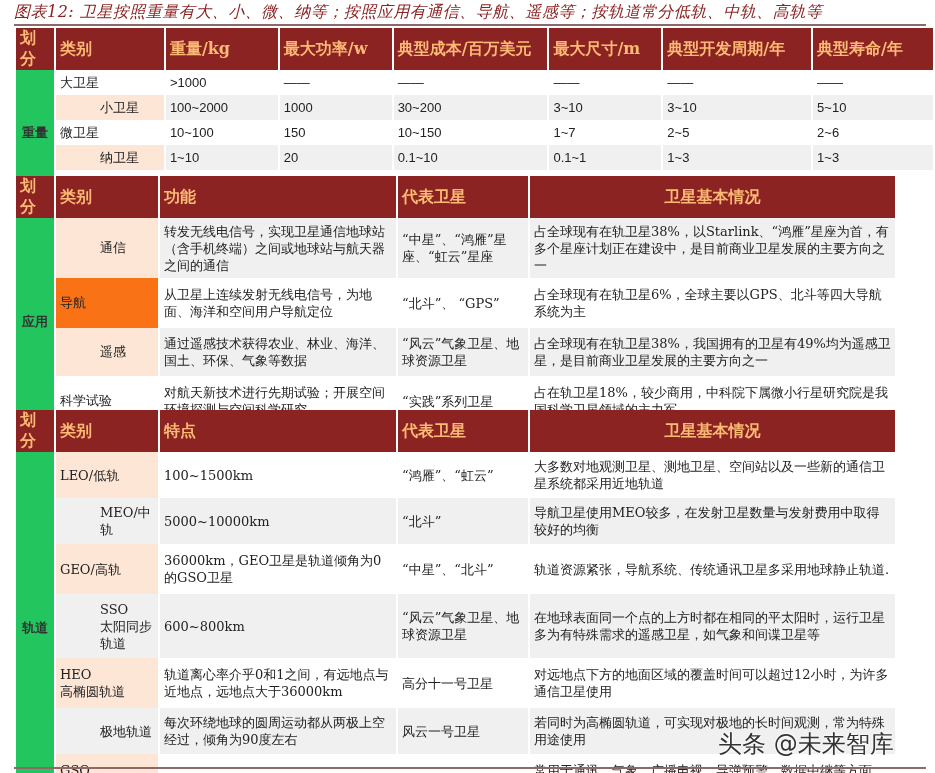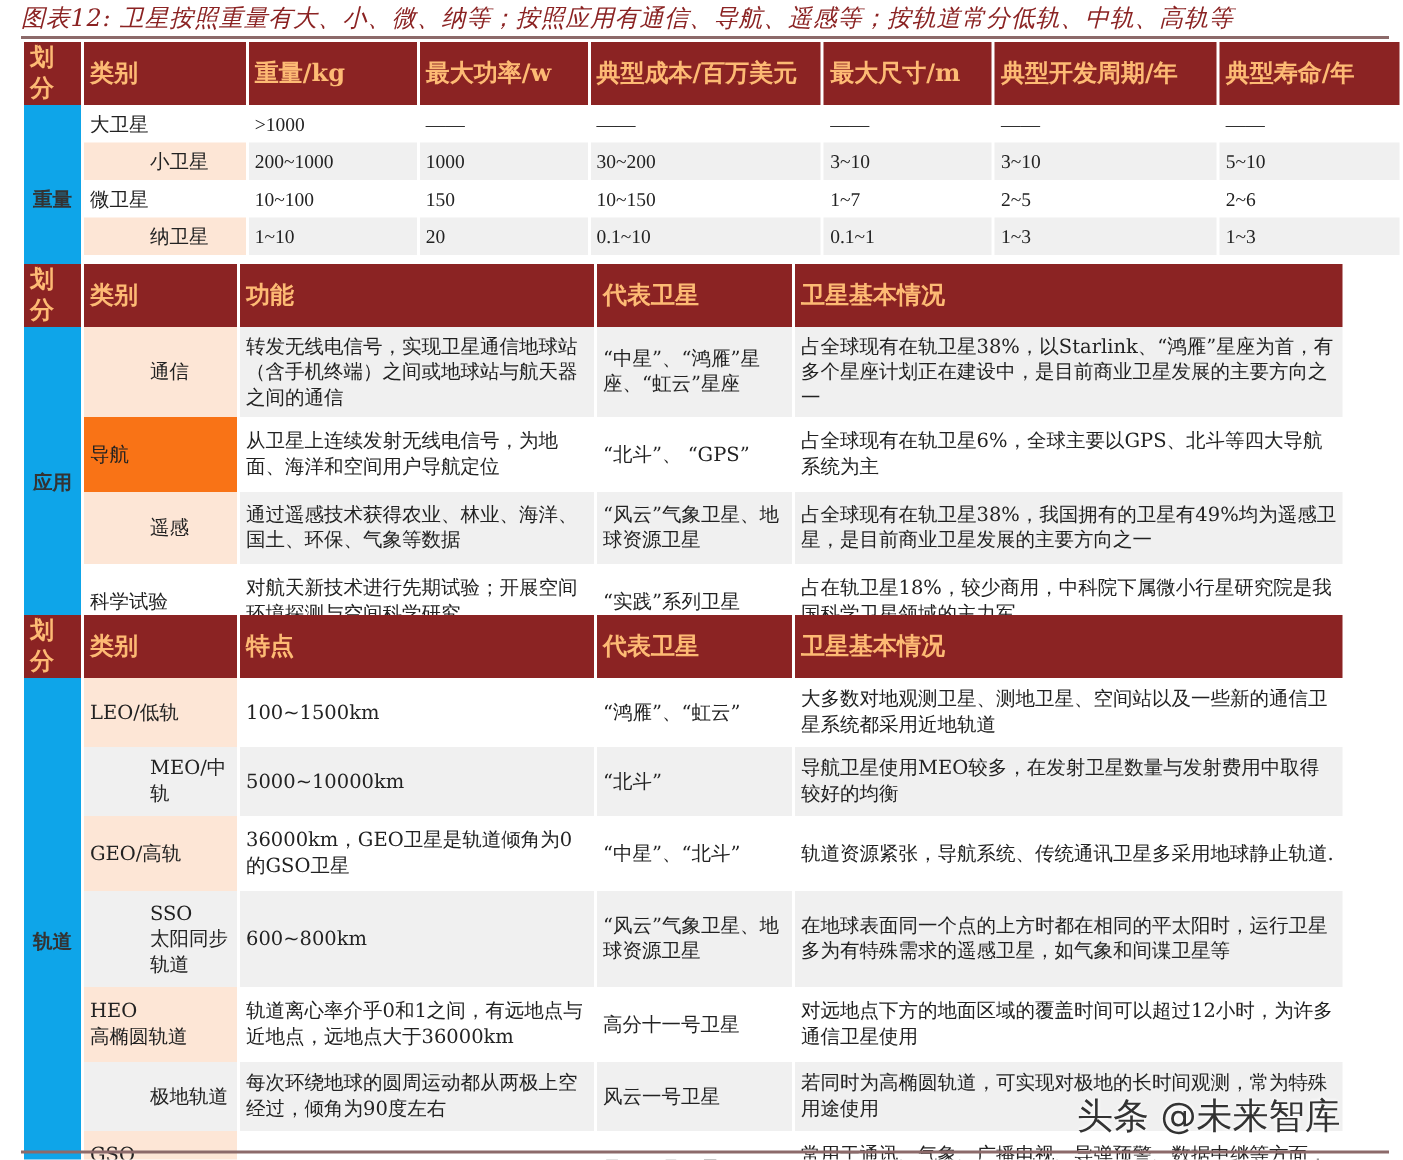--- a/index.html
+++ b/index.html
@@ -5,30 +5,30 @@
   html, body { margin:0; padding:0; background:#ffffff; }
   body { width:935px; height:773px; position:relative; overflow:hidden;
          font-family:"DejaVu Serif", "Liberation Serif", serif; color:#222; }
   .title { position:absolute; left:14px; top:2px; font-size:16px; color:#8b2323;
            font-style:italic; white-space:nowrap; letter-spacing:0.5px; }
   .topline { position:absolute; left:14px; top:24px; width:912px; height:2px; background:#8c6a6a; }
   .bottomline { position:absolute; left:14px; top:767px; width:912px; height:2px; background:#8c6a6a; }
   table { border-collapse:separate; border-spacing:2px 0; position:absolute; left:14px; }
   td, th { padding:0 4px; font-size:13px; vertical-align:middle; font-weight:normal; text-align:left; }
   th { background:#8b2323; color:#fdba74; height:21px; font-weight:bold; font-size:16px; }
-  th.c { }
-  .sect { background:#0ea5e9; text-align:center; font-weight:bold; color:#333; width:38px; padding:0; }
+  th.c { text-align:center; }
+  .sect { background:#22c55e; text-align:center; font-weight:bold; color:#333; width:38px; padding:0; }
   .cat { background:#fde6d6; }
   .odd td.g { background:#f0f0f0; }
   .even td.g { background:#ffffff; }
   .odd td.cat { background:#fde6d6;padding-left:44px; }
   .even td.cat { background:#fde6d6; }
   .ml { line-height:17px; padding-top:2px; padding-bottom:2px; }
   #t1 { top:28px; }
-  #t1 td { height:25px; font-family:Liberation Serif, serif; }
+  #t1 td { height:25px; font-family:Liberation Sans, sans-serif; }
   #t1 td.cat { font-family:"DejaVu Serif", serif; }
   #t2 { top:176px; }
   #t3 { top:410px; }
   .watermark { position:absolute; left:718px; top:728px; font-size:24px; color:#333;
                font-family:"DejaVu Sans", sans-serif; text-shadow:0 0 3px #fff, 0 0 3px #fff; }
   .hdr-row th:first-child { width:38px; }
 </style>
 </head>
 <body>
 
@@ -52,21 +52,21 @@
     <td class="cat" style="background:#fff">大卫星</td>
     <td class="g">&gt;1000</td>
     <td class="g">——</td>
     <td class="g">——</td>
     <td class="g">——</td>
     <td class="g">——</td>
     <td class="g">——</td>
   </tr>
   <tr class="odd">
     <td class="cat">小卫星</td>
-    <td class="g">200~1000</td>
+    <td class="g">100~2000</td>
     <td class="g">1000</td>
     <td class="g">30~200</td>
     <td class="g">3~10</td>
     <td class="g">3~10</td>
     <td class="g">5~10</td>
   </tr>
   <tr class="even">
     <td class="cat" style="background:#fff">微卫星</td>
     <td class="g">10~100</td>
     <td class="g">150</td>

